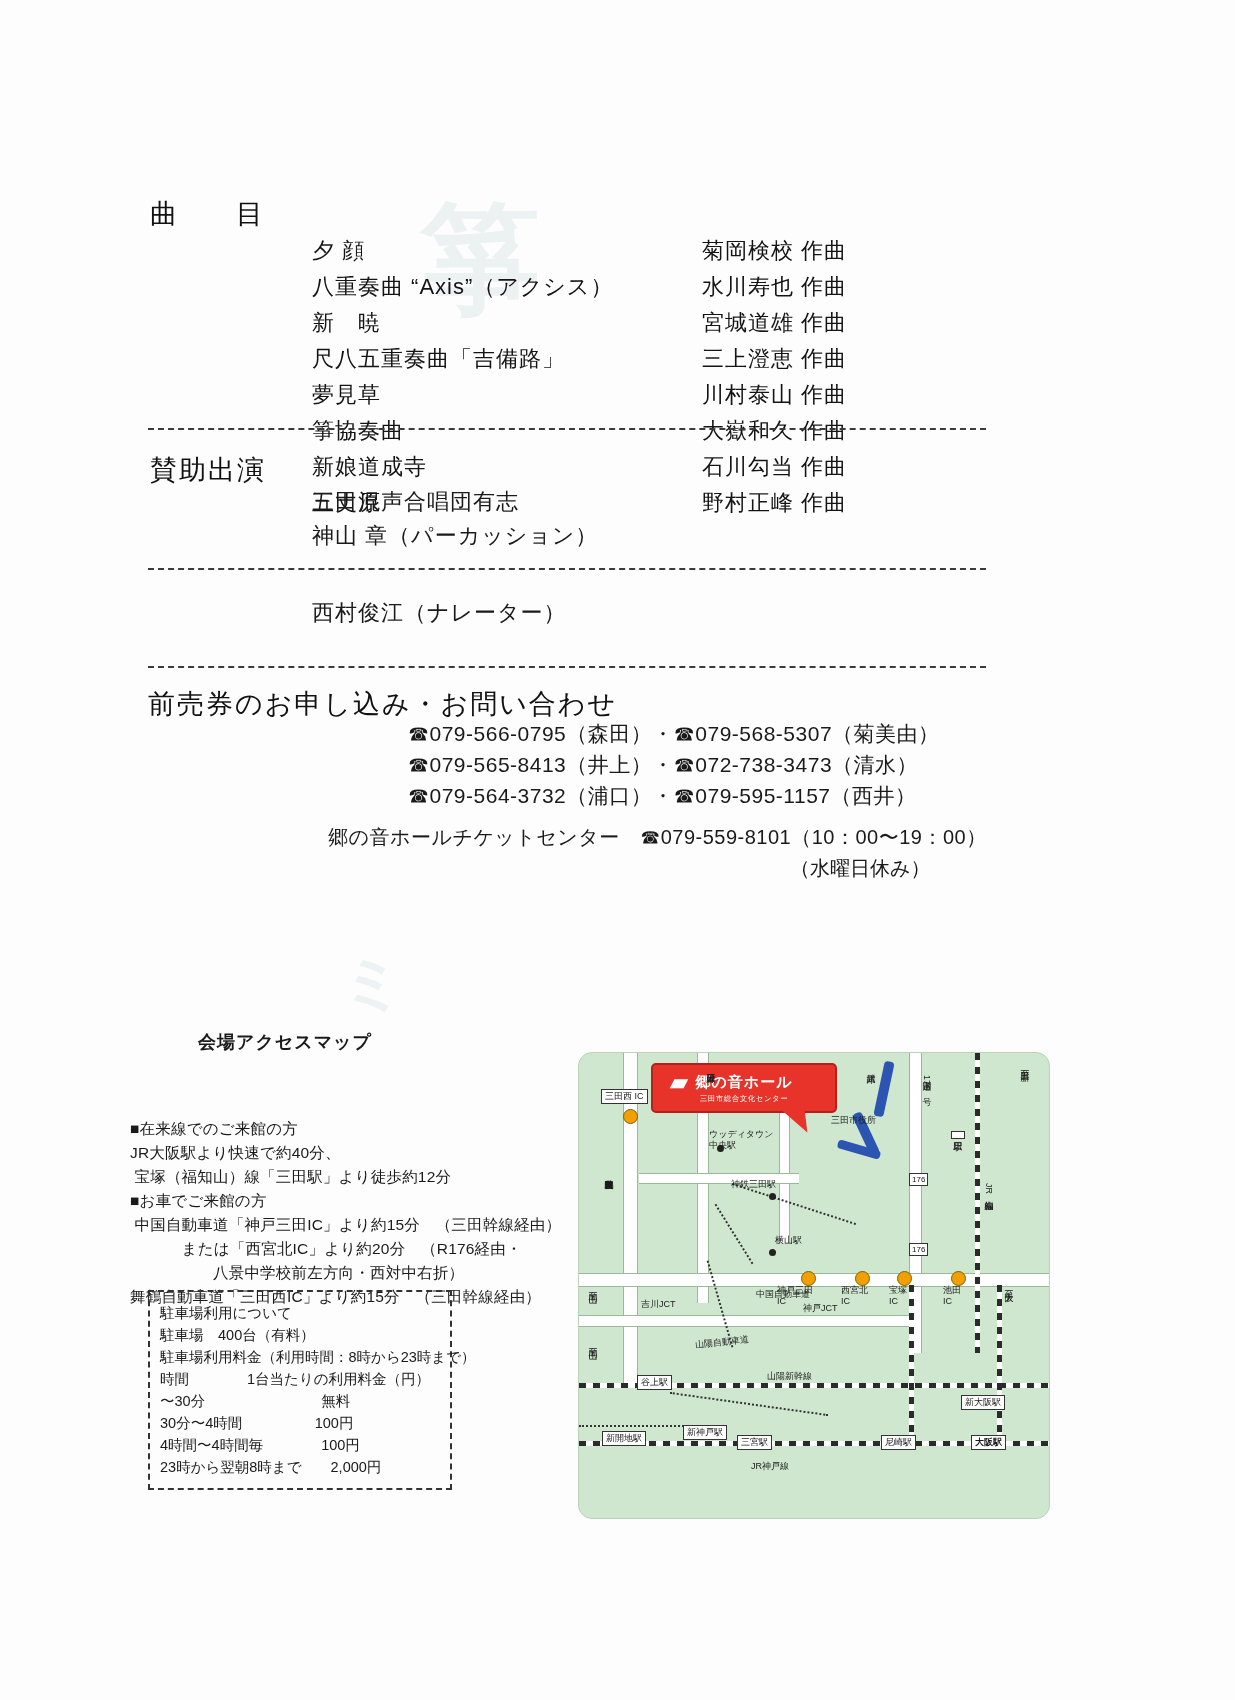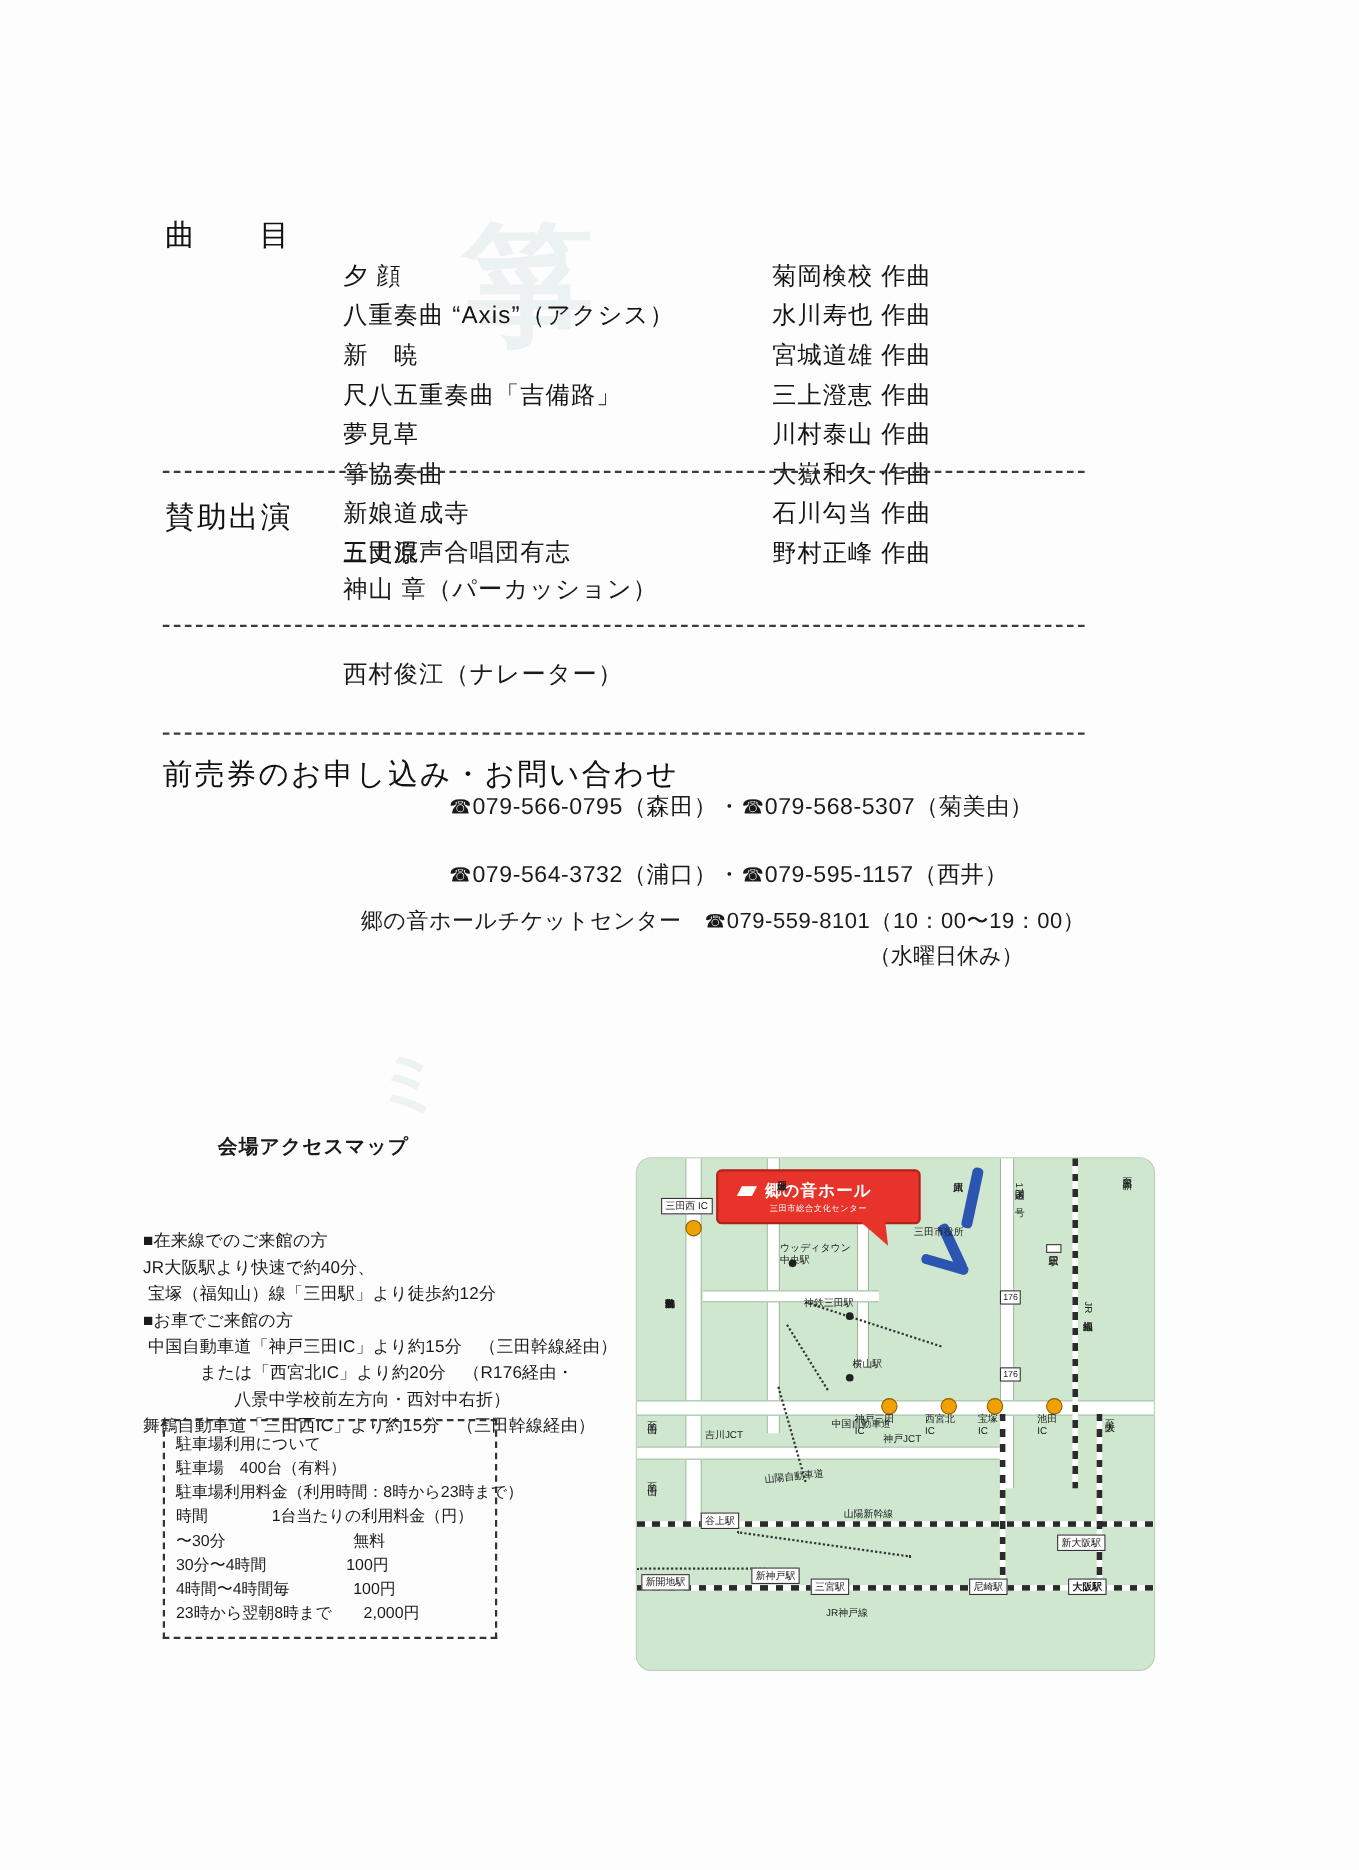--- a/index.html
+++ b/index.html
@@ -322,20 +322,21 @@
 
   <div class="dashline" style="left:148px; top:568px; width:838px;"></div>
 
   <div class="guest-line" style="top:598px;">西村俊江（ナレーター）</div>
 
   <div class="dashline" style="left:148px; top:666px; width:838px;"></div>
 
   <div class="sec-title" style="left:148px; top:686px;">前売券のお申し込み・お問い合わせ</div>
 
   <div class="tel-block" style="top:718px;">☎079-566-0795（森田）・☎079-568-5307（菊美由）</div>
+  <div class="tel-block" style="top:749px;">☎079-565-8413（井上）・☎072-738-3473（清水）</div>
   <div class="tel-block" style="top:780px;">☎079-564-3732（浦口）・☎079-595-1157（西井）</div>
 
   <div class="tel-center" style="top:824px;">郷の音ホールチケットセンター　☎079-559-8101（10：00〜19：00）</div>
   <div class="tel-center-sub" style="top:855px;">（水曜日休み）</div>
 
   <div class="access-title">会場アクセスマップ</div>
   <div class="access-text">■在来線でのご来館の方
 JR大阪駅より快速で約40分、
  宝塚（福知山）線「三田駅」より徒歩約12分
 ■お車でご来館の方
@@ -407,21 +408,21 @@
 IC</div>
     <div class="lbl" style="left:262px; top:232px; white-space:pre;">西宮北
 IC</div>
     <div class="lbl" style="left:310px; top:232px; white-space:pre;">宝塚
 IC</div>
     <div class="lbl" style="left:364px; top:232px; white-space:pre;">池田
 IC</div>
 
     <div class="sta" style="left:58px; top:322px;">谷上駅</div>
     <div class="sta" style="left:104px; top:372px;">新神戸駅</div>
-    <div class="sta" style="left:4px; top:378px;">新開地駅</div>
+    <div class="sta" style="left:23px; top:378px;">新開地駅</div>
     <div class="sta" style="left:158px; top:382px;">三宮駅</div>
     <div class="sta" style="left:302px; top:382px;">尼崎駅</div>
     <div class="sta" style="left:392px; top:382px;font-weight:bold;">大阪駅</div>
     <div class="sta" style="left:382px; top:342px;">新大阪駅</div>
 
     <div class="lbl" style="left:130px; top:76px; white-space:pre;">ウッディタウン
 中央駅</div>
     <div class="lbl" style="left:62px; top:246px;">吉川JCT</div>
     <div class="lbl" style="left:140px; top:236px;padding-left:37px;">中国自動車道</div>
     <div class="lbl" style="left:224px; top:250px;">神戸JCT</div>

